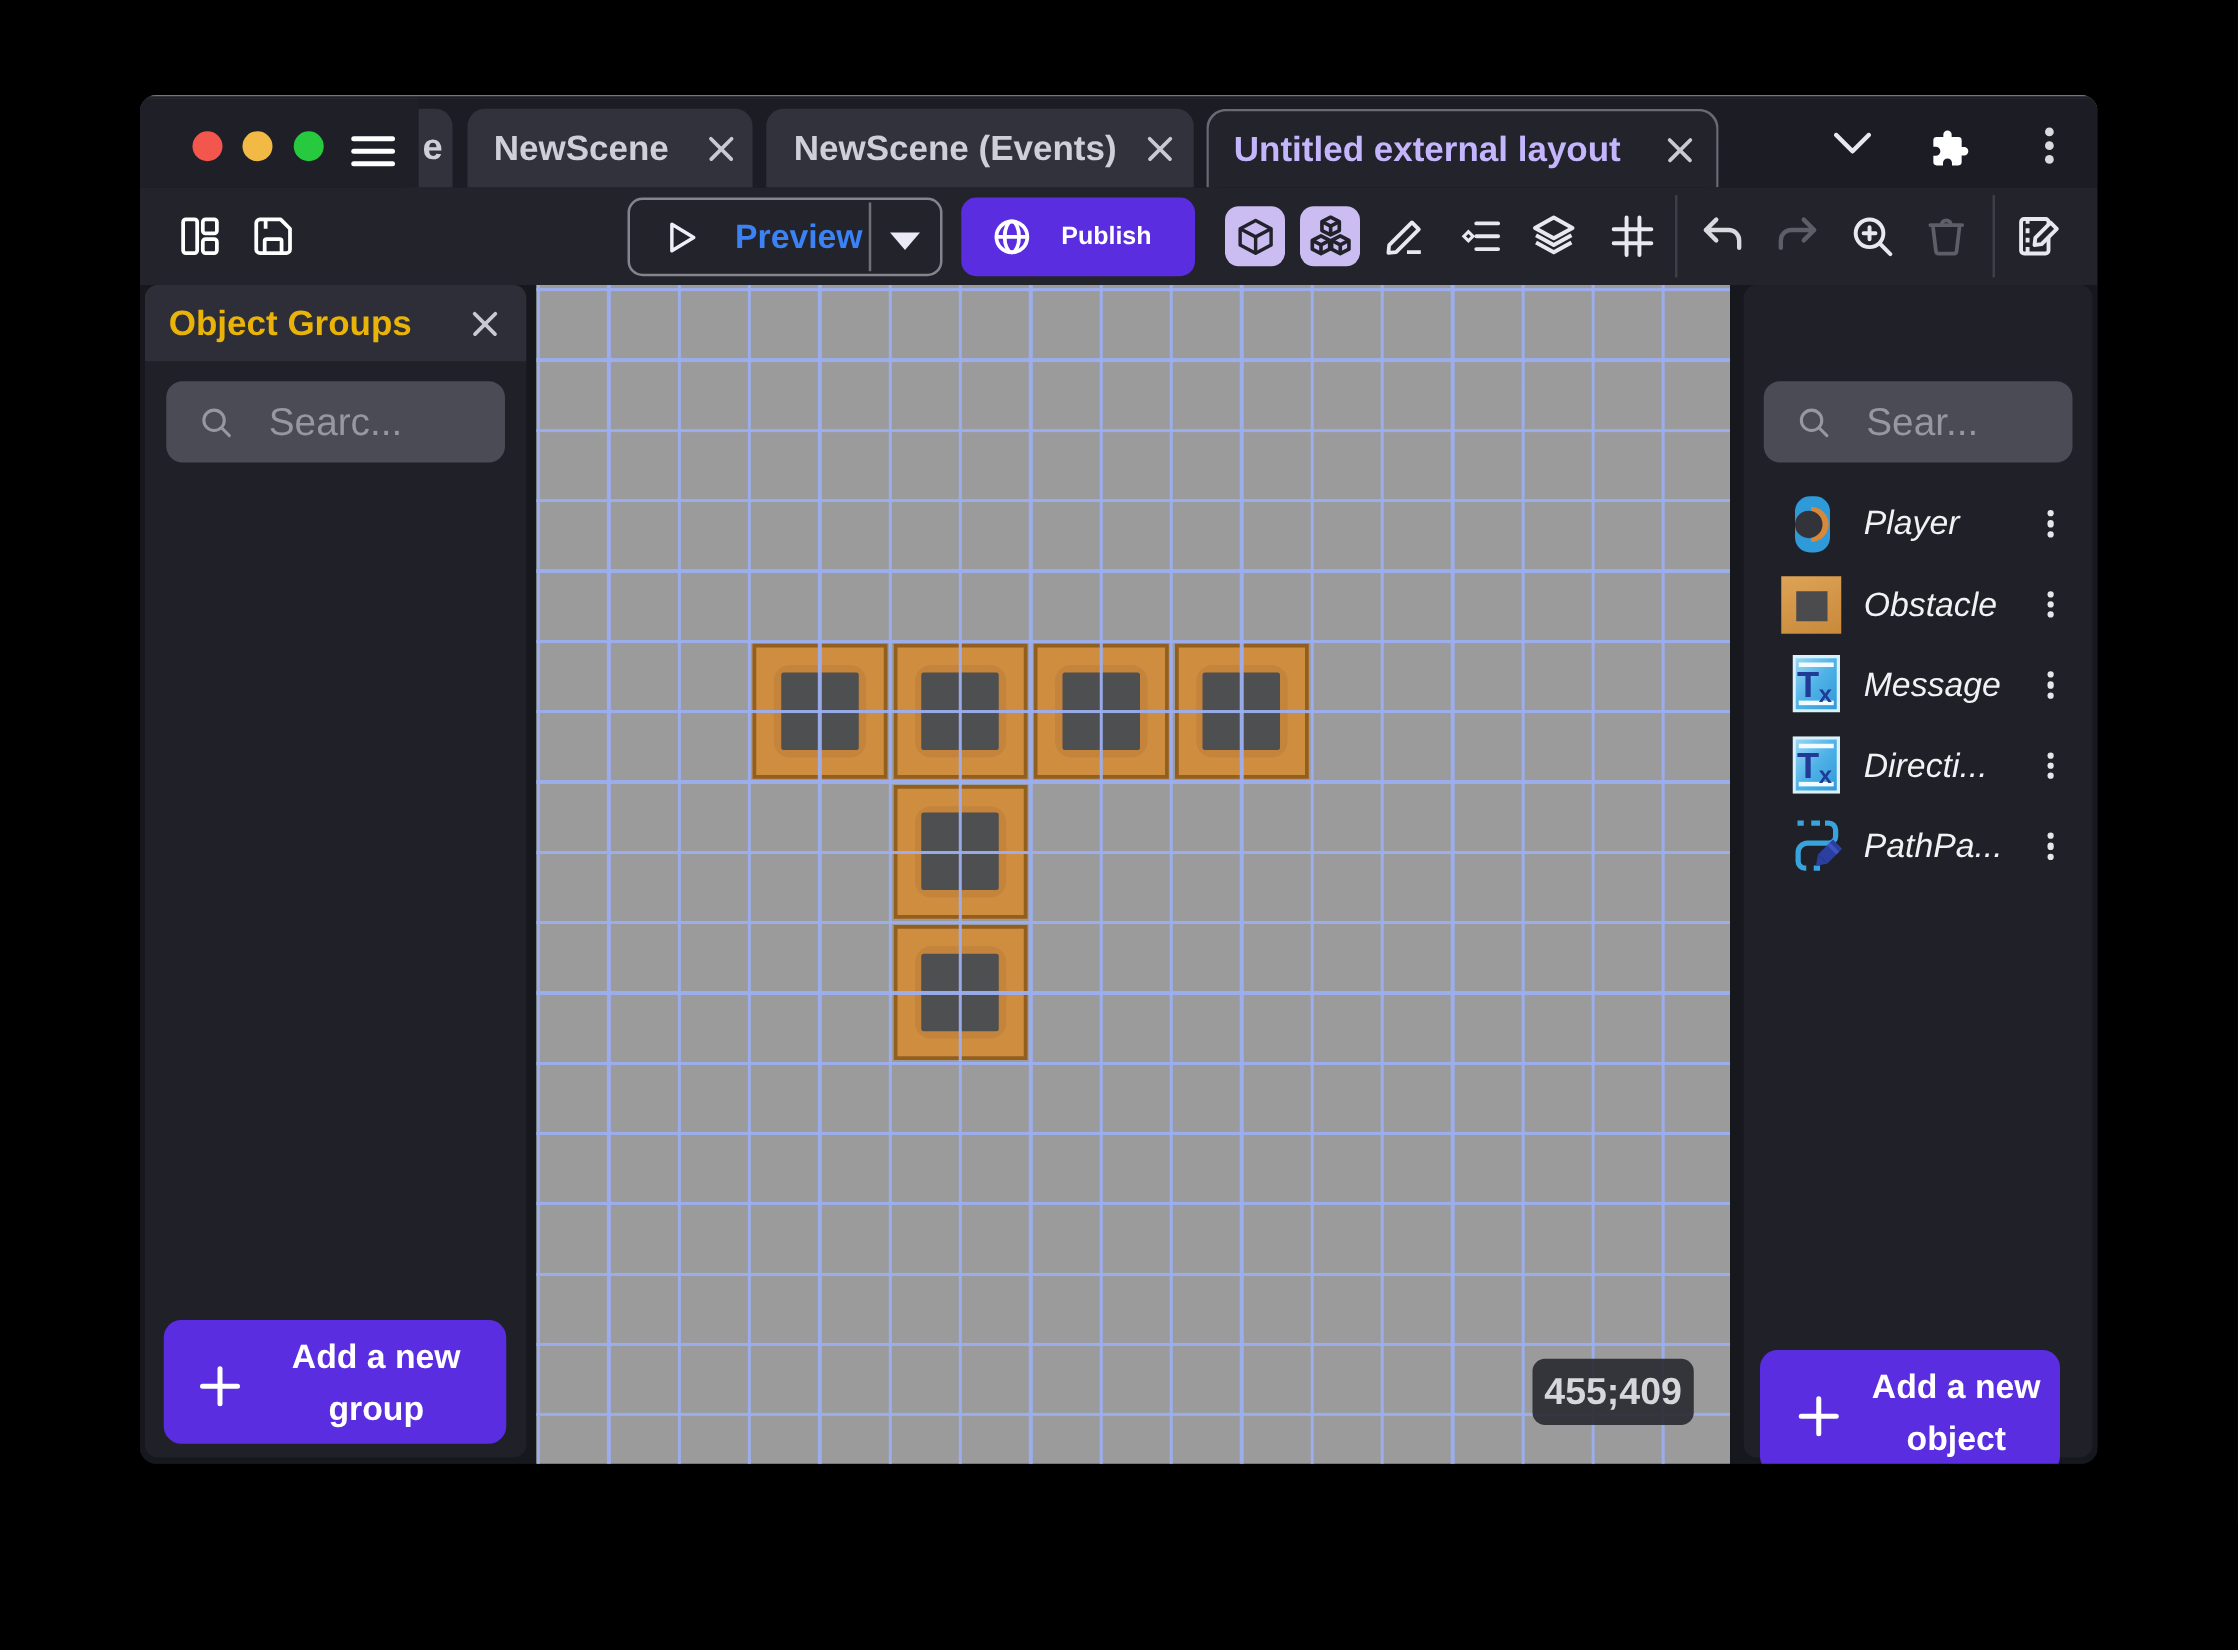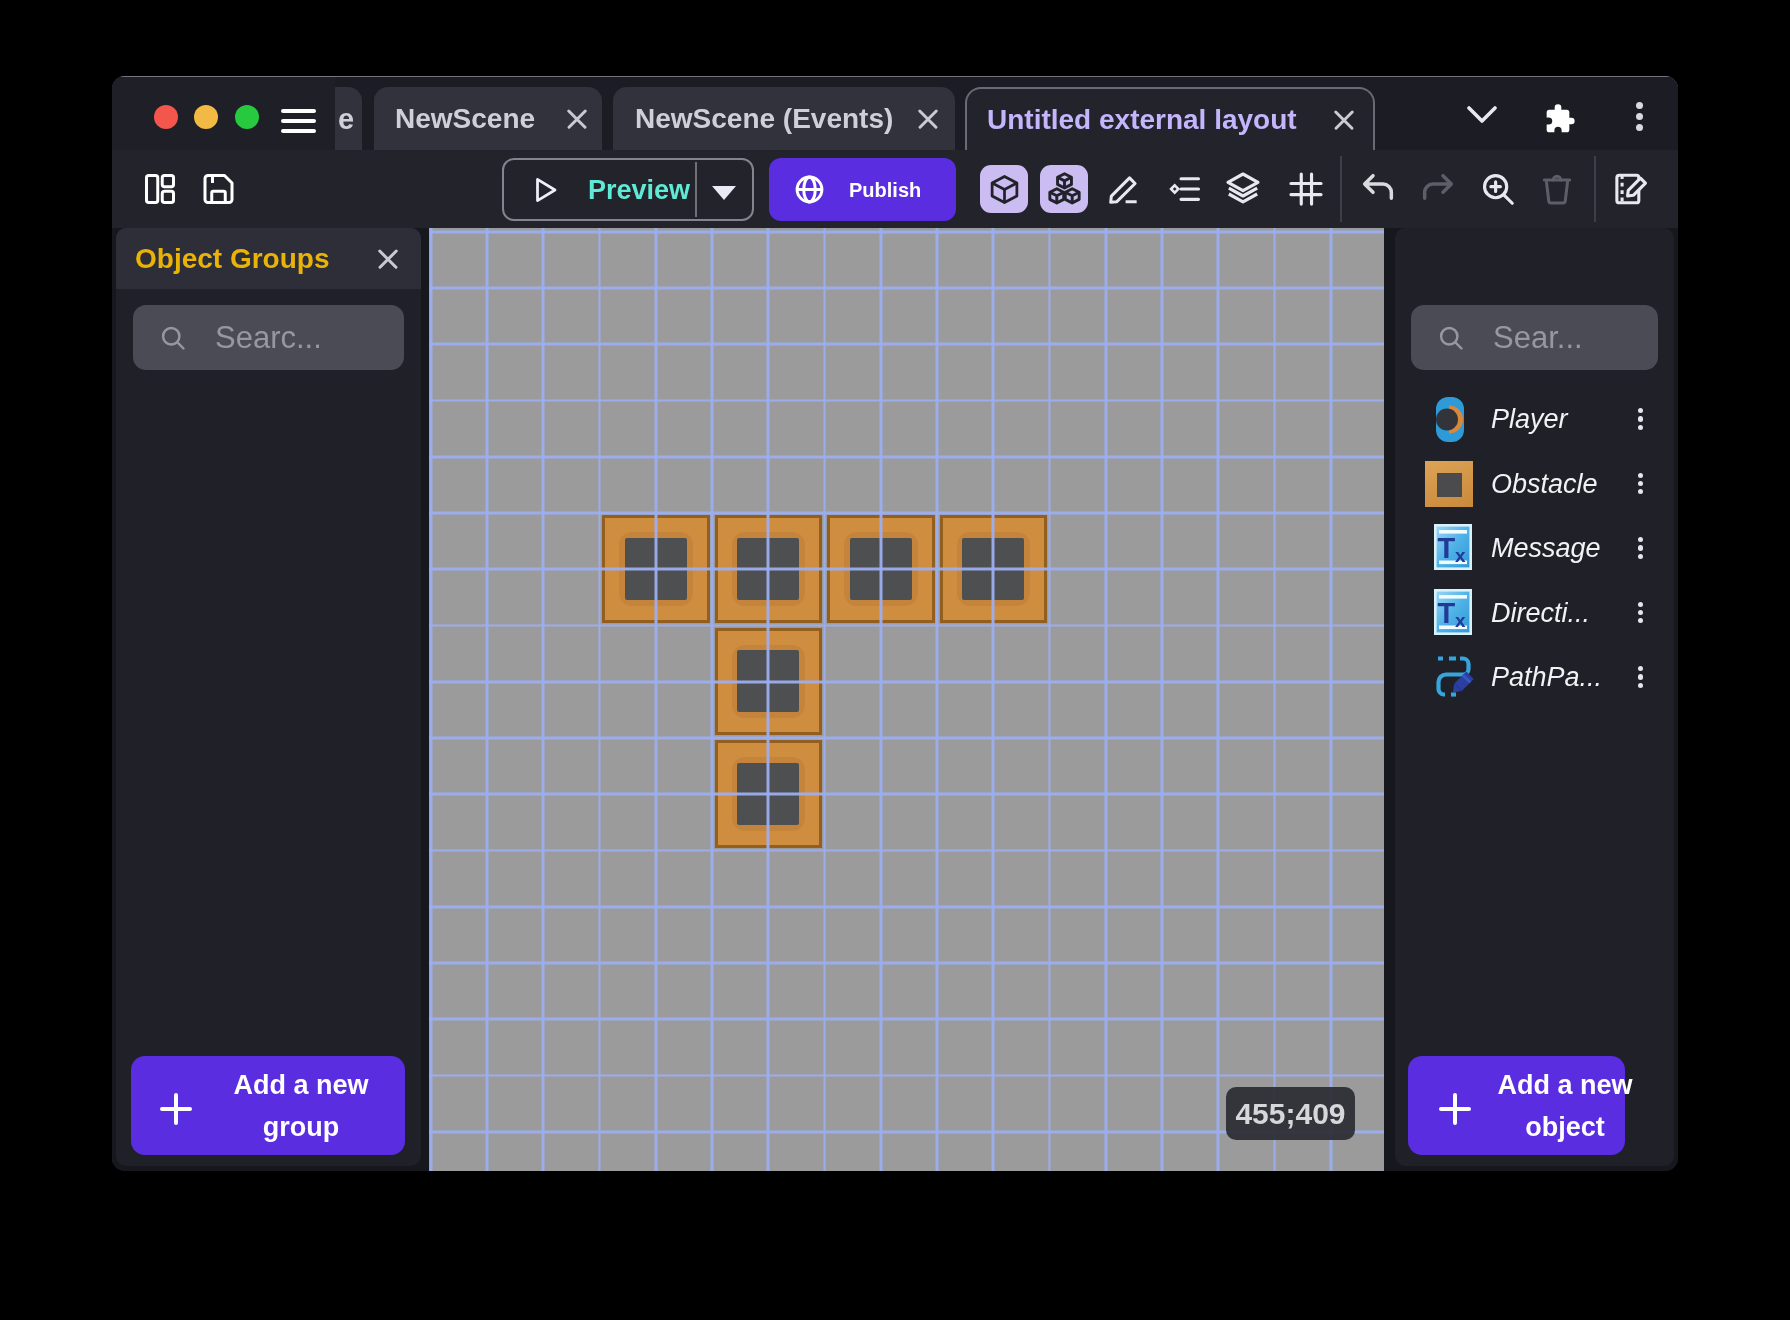--- a/index.html
+++ b/index.html
@@ -110,21 +110,21 @@
           <path d="M3 5a2 2 0 0 1 2-2h11l5 5v11a2 2 0 0 1-2 2H5a2 2 0 0 1-2-2z"></path>
           <path d="M8 3.5v4.5"></path>
           <path d="M7.5 21v-6.5a1 1 0 0 1 1-1h7a1 1 0 0 1 1 1V21"></path>
         </g>
       </svg>
 
     <div class="abs" style="left:390px;top:8px;width:252px;height:63px;border:2px solid #83848d;border-radius:12px;">
       <svg class="abs" style="left:26px;top:15px;" width="30" height="30" viewBox="0 0 24 24">
           <path d="M6 3.5 L20 12 L6 20.5 Z" fill="none" stroke="#f0eef8" stroke-width="2.2" stroke-linejoin="round"></path>
         </svg>
-      <span class="abs" style="left:84px;top:50%;transform:translateY(-50%);color:#5eead4;font-size:27px;font-weight:700;">Preview</span>
+      <span class="abs" style="left:84px;top:50%;transform:translateY(-50%);color:#3b82f6;font-size:27px;font-weight:700;">Preview</span>
       <div class="abs" style="left:191px;top:2px;width:1.5px;height:55px;background:#707079;"></div>
       <div class="abs" style="left:208px;top:26px;width:0;height:0;border-left:12px solid transparent;border-right:12px solid transparent;border-top:14px solid #ece9f6;"></div>
     </div>
 
     <div class="abs" style="left:657px;top:8px;width:187px;height:63px;background:#5a2de0;border-radius:12px;">
       <svg class="abs" style="left:24px;top:15px;" width="33" height="33" viewBox="0 0 24 24">
           <g fill="none" stroke="#fff" stroke-width="2.2">
             <circle cx="12" cy="12" r="9"></circle>
             <ellipse cx="12" cy="12" rx="4.2" ry="9"></ellipse>
             <path d="M3 12h18"></path>
@@ -333,19 +333,19 @@
             <path d="M-5 20 L0.25 27.5 L5.5 20 Z" fill="#2a3f9f"></path>
           </g>
         </svg>
         <span class="nm">PathPa...</span>
           <div class="dots">
             <i></i>
             <i></i>
             <i></i>
           </div>
       </div>
-      <div class="pbtn" style="left:13px;top:828px;width:217px;height:99px;">
+      <div class="pbtn" style="left:13px;top:852px;width:240px;height:99px;">
         <div class="plus" style="left:31px;top:37px;"></div>
         <div class="abs" style="left:79px;top:8px;width:156px;">Add a new object</div>
       </div>
     </div>
   </div>
 </div>
 
 </body></html>

